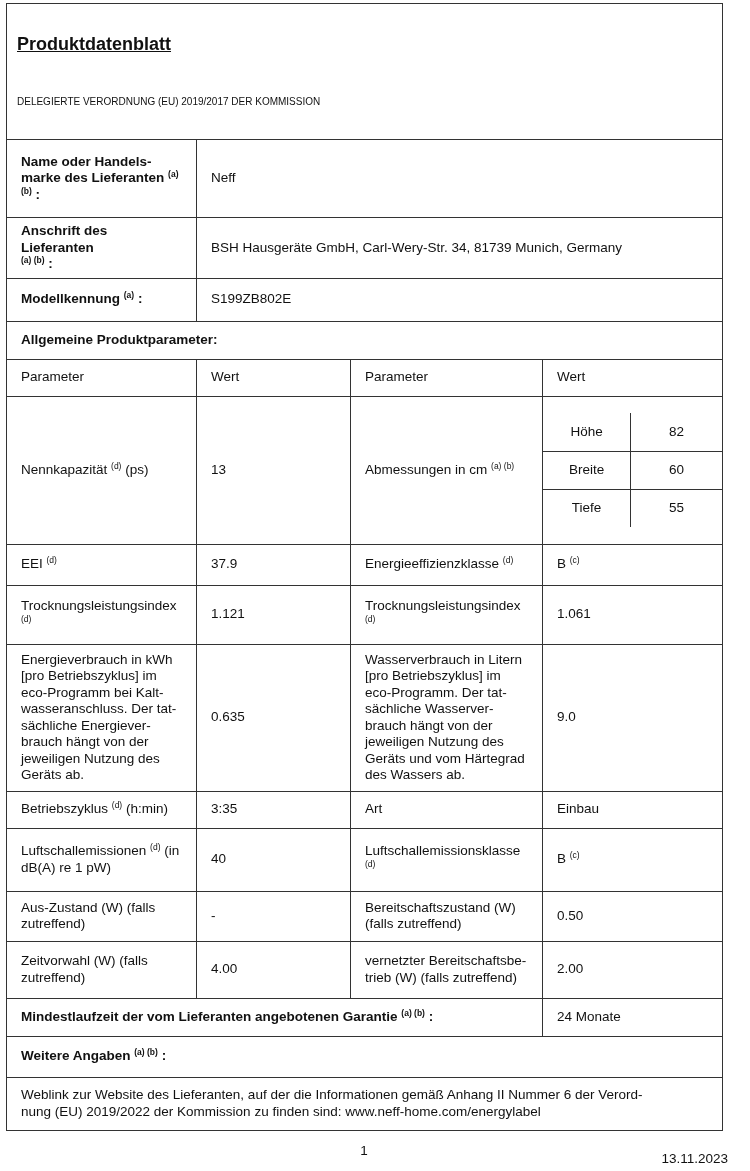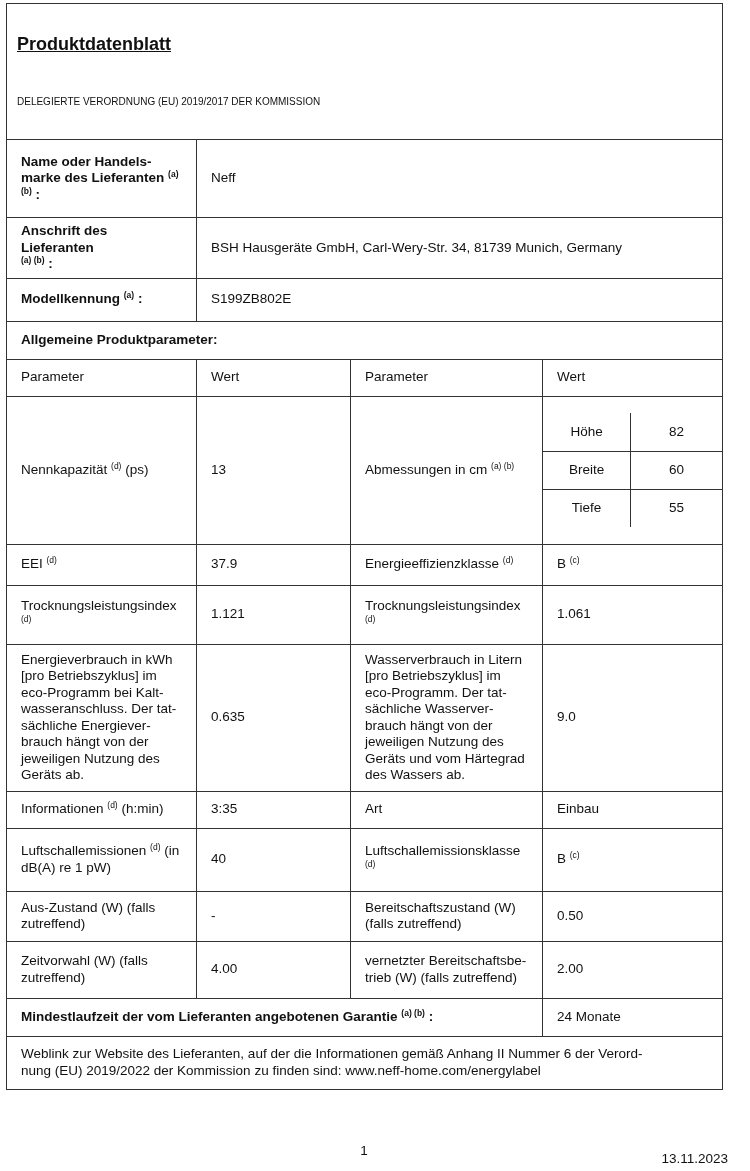--- a/index.html
+++ b/index.html
@@ -170,21 +170,21 @@
 eco-Programm. Der tat-
 sächliche Wasserver-
 brauch hängt von der
 jeweiligen Nutzung des
 Geräts und vom Härtegrad
 des Wassers ab.</span></td>
       <td class="center">9.0</td>
     </tr>
 
     <tr style="height:37px">
-      <td><span>Informationen </span><sup>(d)</sup><span> (h:min)</span></td>
+      <td><span>Betriebszyklus </span><sup>(d)</sup><span> (h:min)</span></td>
       <td class="center">3:35</td>
       <td><span>Art</span></td>
       <td class="center">Einbau</td>
     </tr>
 
     <tr style="height:63px">
       <td><span>Luftschallemissionen </span><sup>(d)</sup><span> (in
 dB(A) re 1 pW)</span></td>
       <td class="center">40</td>
       <td><span>Luftschallemissionsklasse
@@ -208,20 +208,23 @@
       <td><span>vernetzter Bereitschaftsbe-
 trieb (W) (falls zutreffend)</span></td>
       <td class="center">2.00</td>
     </tr>
 
     <tr style="height:38px">
       <td colspan="3" class="bold"><span>Mindestlaufzeit der vom Lieferanten angebotenen Garantie </span><sup>(a) (b)</sup><span> :</span></td>
       <td>24 Monate</td>
     </tr>
 
+    <tr style="height:41px">
+      <td colspan="4" class="bold"><span>Weitere Angaben </span><sup>(a) (b)</sup><span> :</span></td>
+    </tr>
 
     <tr style="height:53px">
       <td colspan="4">Weblink zur Website des Lieferanten, auf der die Informationen gemäß Anhang II Nummer 6 der Verord-
 nung (EU) 2019/2022 der Kommission zu finden sind: www.neff-home.com/energylabel</td>
     </tr>
   </tbody>
 </table>
 
 <div class="footer">
   <span>1</span>

